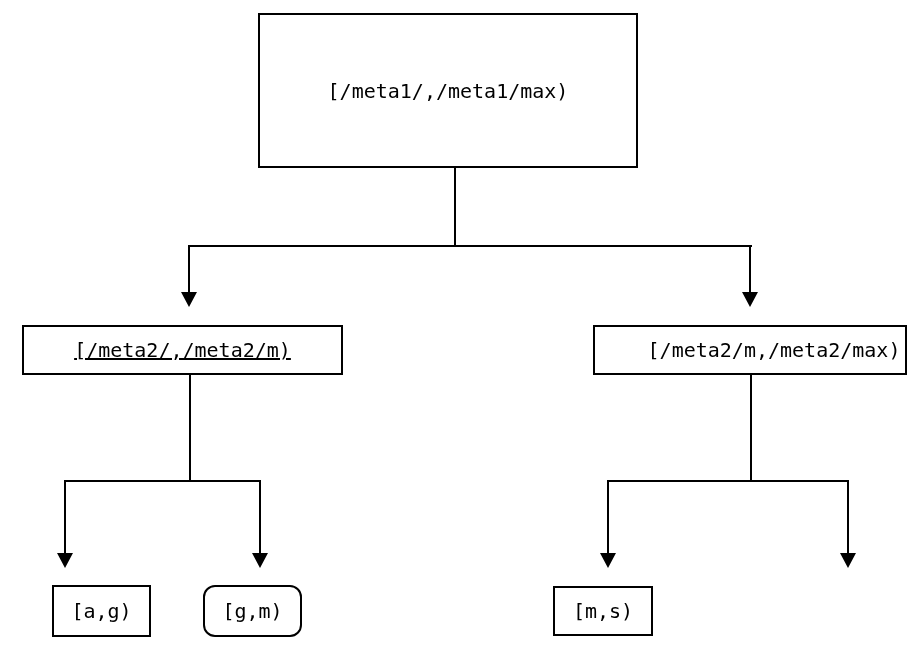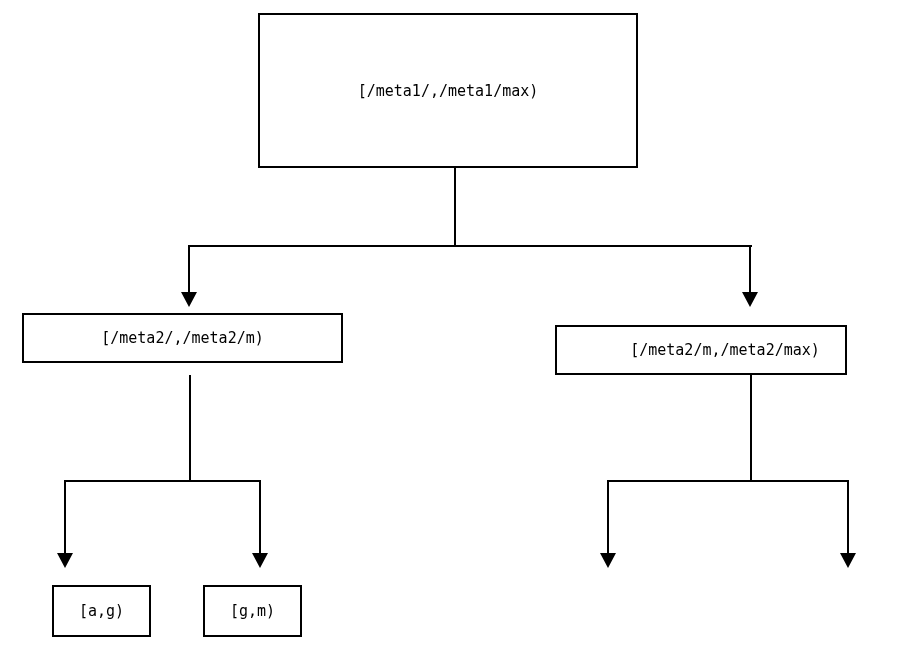--- a/index.html
+++ b/index.html
@@ -17,21 +17,21 @@
   }
   .node {
     position: absolute;
     box-sizing: border-box;
     border: 2px solid #000000;
     background: #ffffff;
     display: flex;
     align-items: center;
     justify-content: center;
     color: #000000;
-    font-size: 15px;
+    font-size: 20px;
     white-space: nowrap;
   }
   .v-line {
     position: absolute;
     width: 2px;
     background: #000000;
   }
   .h-line {
     position: absolute;
     height: 2px;
@@ -55,41 +55,44 @@
     <span>[/meta1/,/meta1/max)</span>
   </div>
 
   <div class="v-line" style="left:454px; top:168px; height:79px;"></div>
   <div class="h-line" style="left:188px; top:245px; width:564px;"></div>
   <div class="v-line" style="left:188px; top:245px; height:48px;"></div>
   <div class="v-line" style="left:749px; top:245px; height:48px;"></div>
   <div class="arrow-down" style="left:181px; top:292px;"></div>
   <div class="arrow-down" style="left:742px; top:292px;"></div>
 
-  <div class="node" style="left:22px; top:313px; width:321px; height:50px;">
+  <div class="node" style="left:22px; top:325px; width:321px; height:50px;text-decoration:underline;">
     <span>[/meta2/,/meta2/m)</span>
   </div>
-  <div class="node" style="left:555px; top:325px; width:292px; height:50px;padding-left:48px;">
+  <div class="node" style="left:593px; top:325px; width:314px; height:50px;padding-left:48px;">
     <span>[/meta2/m,/meta2/max)</span>
   </div>
 
   <div class="v-line" style="left:189px; top:375px; height:107px;"></div>
   <div class="h-line" style="left:64px; top:480px; width:197px;"></div>
   <div class="v-line" style="left:64px; top:480px; height:73px;"></div>
   <div class="v-line" style="left:259px; top:480px; height:73px;"></div>
   <div class="arrow-down" style="left:57px; top:553px;"></div>
   <div class="arrow-down" style="left:252px; top:553px;"></div>
 
   <div class="v-line" style="left:750px; top:375px; height:107px;"></div>
   <div class="h-line" style="left:607px; top:480px; width:242px;"></div>
   <div class="v-line" style="left:607px; top:480px; height:73px;"></div>
   <div class="v-line" style="left:847px; top:480px; height:73px;"></div>
   <div class="arrow-down" style="left:600px; top:553px;"></div>
   <div class="arrow-down" style="left:840px; top:553px;"></div>
 
   <div class="node" style="left:8px; top:585px; width:99px; height:52px;margin-left:44px;">
     <span>[a,g)</span>
   </div>
-  <div class="node" style="left:203px; top:585px; width:99px; height:52px;">
+  <div class="node" style="left:203px; top:585px; width:99px; height:52px;border-radius:12px;">
     <span>[g,m)</span>
+  </div>
+  <div class="node" style="left:553px; top:586px; width:100px; height:50px;">
+    <span>[m,s)</span>
   </div>
 
 </div>
 
 </body></html>

